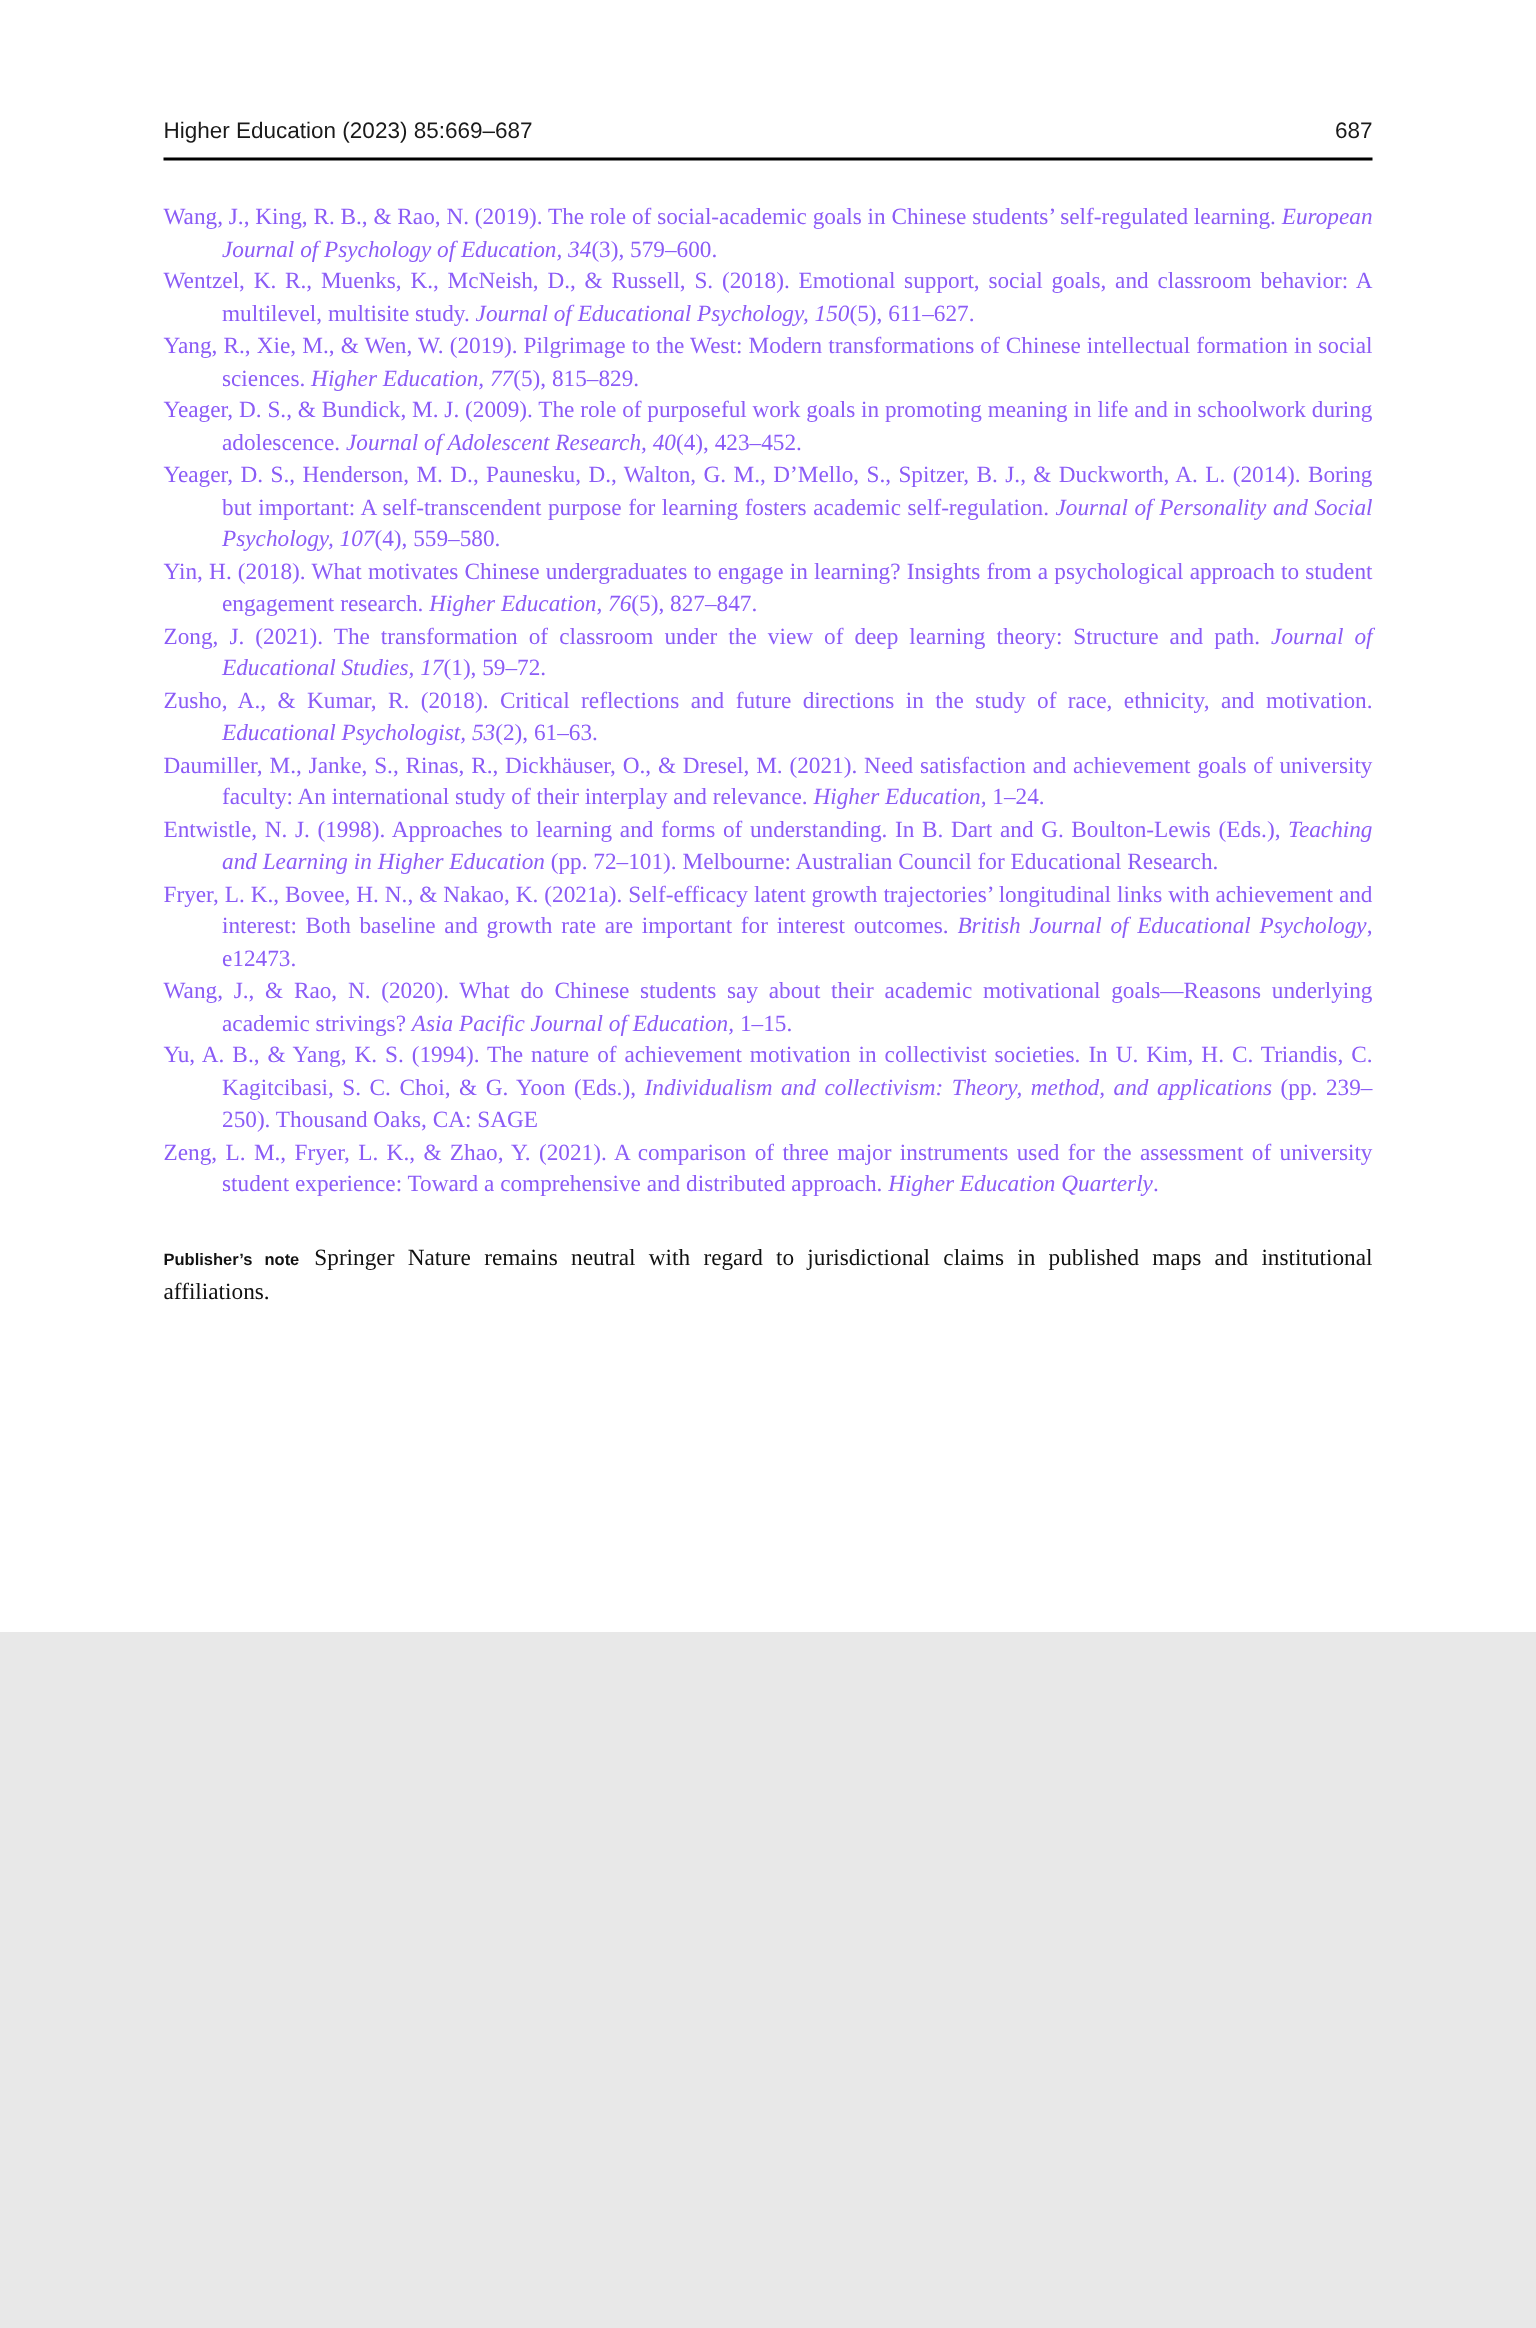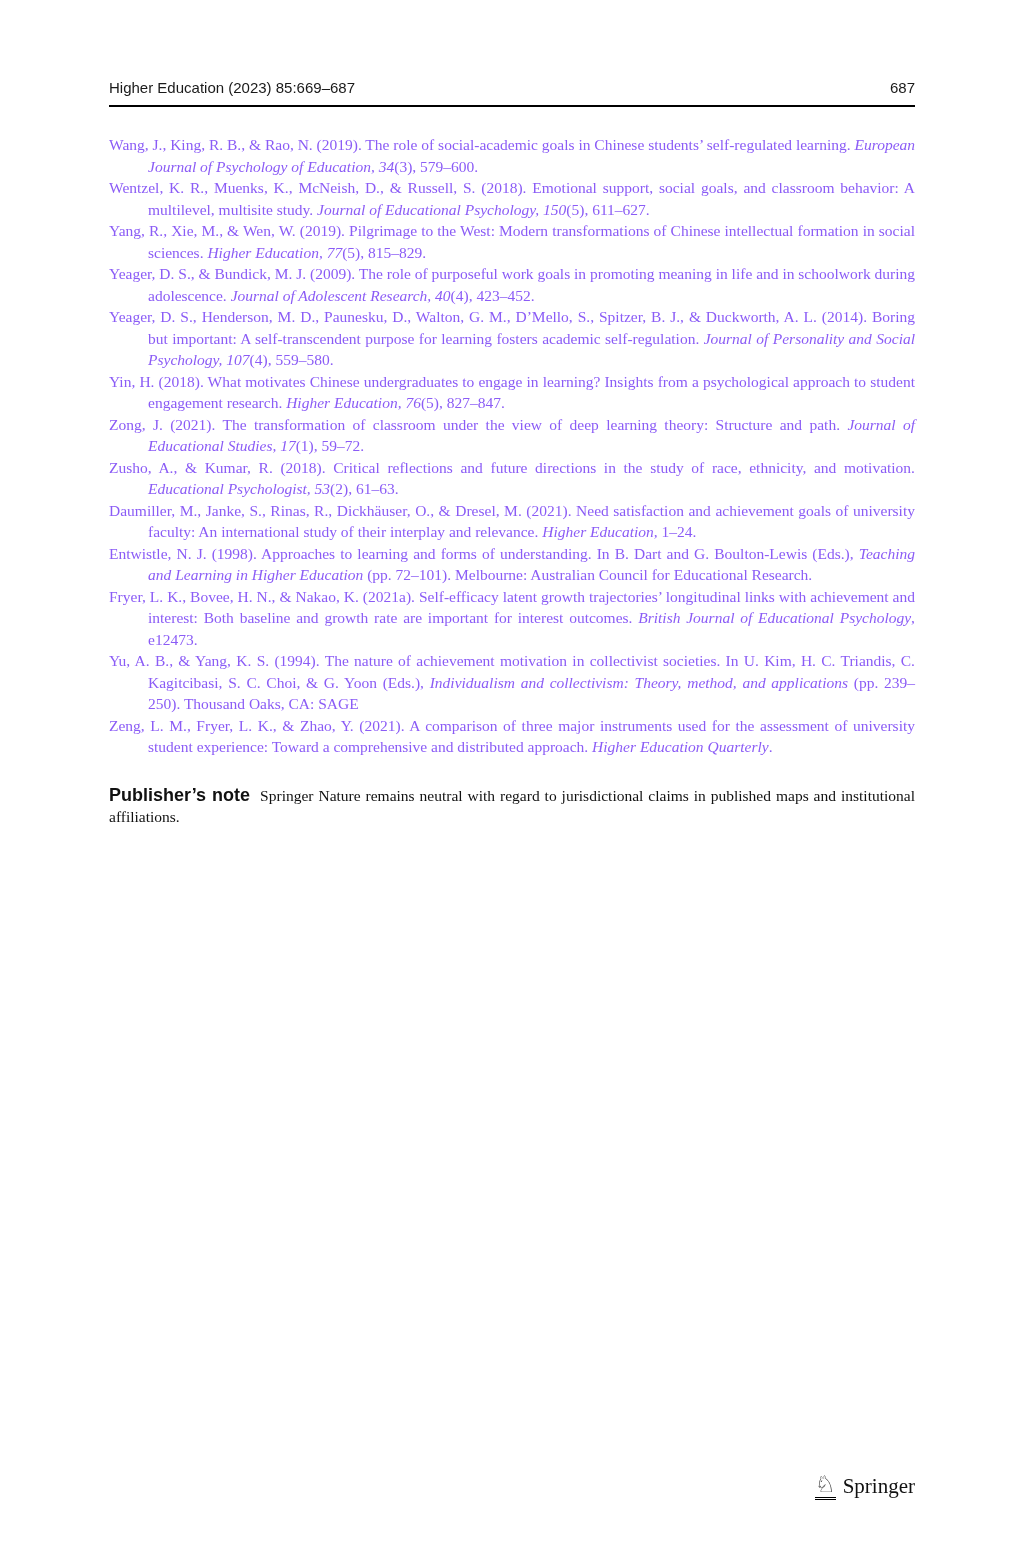--- a/index.html
+++ b/index.html
@@ -1,20 +1,20 @@
 <!DOCTYPE html>
 <html><head>
 <meta charset="utf-8">
 <style>
   * { margin: 0; padding: 0; box-sizing: border-box; }
   html, body { background: #e8e8e8; }
   .page {
     position: relative;
     width: 1024px;
-    height: 1552px;
+    height: 1088px;
     margin: 0 auto;
     background: #ffffff;
     color: #1a1a1a;
     overflow: hidden;
   }
   .content {
     padding: 0 109px;
   }
   .page-header {
     margin-top: 78px;
@@ -49,21 +49,21 @@
     margin-top: 27px;
     font-family: "Liberation Serif", "DejaVu Serif", serif;
     font-size: 15.5px;
     line-height: 21.5px;
     text-align: justify;
     color: #111111;
   }
   .pn-label {
     font-family: "Liberation Sans", "DejaVu Sans", sans-serif;
     font-weight: bold;
-    font-size: 18px;
+    font-size: 11px;
     padding-right: 10px;
   }
   .page-footer {
     position: absolute;
     top: 1472px;
     right: 109px;
     display: flex;
     align-items: center;
     gap: 7px;
     color: #111111;
@@ -107,20 +107,21 @@
         <p class="ref"><span>Wentzel, K. R., Muenks, K., McNeish, D., &amp; Russell, S. (2018). Emotional support, social goals, and classroom behavior: A multilevel, multisite study. </span><em>Journal of Educational Psychology, 150</em><span>(5), 611–627.</span></p>
         <p class="ref"><span>Yang, R., Xie, M., &amp; Wen, W. (2019). Pilgrimage to the West: Modern transformations of Chinese intellectual formation in social sciences. </span><em>Higher Education, 77</em><span>(5), 815–829.</span></p>
         <p class="ref"><span>Yeager, D. S., &amp; Bundick, M. J. (2009). The role of purposeful work goals in promoting meaning in life and in schoolwork during adolescence. </span><em>Journal of Adolescent Research, 40</em><span>(4), 423–452.</span></p>
         <p class="ref"><span>Yeager, D. S., Henderson, M. D., Paunesku, D., Walton, G. M., D’Mello, S., Spitzer, B. J., &amp; Duckworth, A. L. (2014). Boring but important: A self-transcendent purpose for learning fosters academic self-regulation. </span><em>Journal of Personality and Social Psychology, 107</em><span>(4), 559–580.</span></p>
         <p class="ref"><span>Yin, H. (2018). What motivates Chinese undergraduates to engage in learning? Insights from a psychological approach to student engagement research. </span><em>Higher Education, 76</em><span>(5), 827–847.</span></p>
         <p class="ref"><span>Zong, J. (2021). The transformation of classroom under the view of deep learning theory: Structure and path. </span><em>Journal of Educational Studies, 17</em><span>(1), 59–72.</span></p>
         <p class="ref"><span>Zusho, A., &amp; Kumar, R. (2018). Critical reflections and future directions in the study of race, ethnicity, and motivation. </span><em>Educational Psychologist, 53</em><span>(2), 61–63.</span></p>
         <p class="ref"><span>Daumiller, M., Janke, S., Rinas, R., Dickhäuser, O., &amp; Dresel, M. (2021). Need satisfaction and achievement goals of university faculty: An international study of their interplay and relevance. </span><em>Higher Education,</em><span> 1–24.</span></p>
         <p class="ref"><span>Entwistle, N. J. (1998). Approaches to learning and forms of understanding. In B. Dart and G. Boulton-Lewis (Eds.), </span><em>Teaching and Learning in Higher Education</em><span> (pp. 72–101). Melbourne: Australian Council for Educational Research.</span></p>
         <p class="ref"><span>Fryer, L. K., Bovee, H. N., &amp; Nakao, K. (2021a). Self-efficacy latent growth trajectories’ longitudinal links with achievement and interest: Both baseline and growth rate are important for interest outcomes. </span><em>British Journal of Educational Psychology</em><span>, e12473.</span></p>
+        <p class="ref"><span>Wang, J., &amp; Rao, N. (2020). What do Chinese students say about their academic motivational goals—Reasons underlying academic strivings? </span><em>Asia Pacific Journal of Education,</em><span> 1–15.</span></p>
         <p class="ref"><span>Yu, A. B., &amp; Yang, K. S. (1994). The nature of achievement motivation in collectivist societies. In U. Kim, H. C. Triandis, C. Kagitcibasi, S. C. Choi, &amp; G. Yoon (Eds.), </span><em>Individualism and collectivism: Theory, method, and applications</em><span> (pp. 239–250). Thousand Oaks, CA: SAGE</span></p>
         <p class="ref"><span>Zeng, L. M., Fryer, L. K., &amp; Zhao, Y. (2021). A comparison of three major instruments used for the assessment of university student experience: Toward a comprehensive and distributed approach. </span><em>Higher Education Quarterly</em><span>.</span></p>
       </main>
 
     <section class="publisher-note">
       <p><strong class="pn-label">Publisher’s note</strong><span>Springer Nature remains neutral with regard to jurisdictional claims in published maps and institutional affiliations.</span></p>
     </section>
   </div>
 
   <footer class="page-footer">

